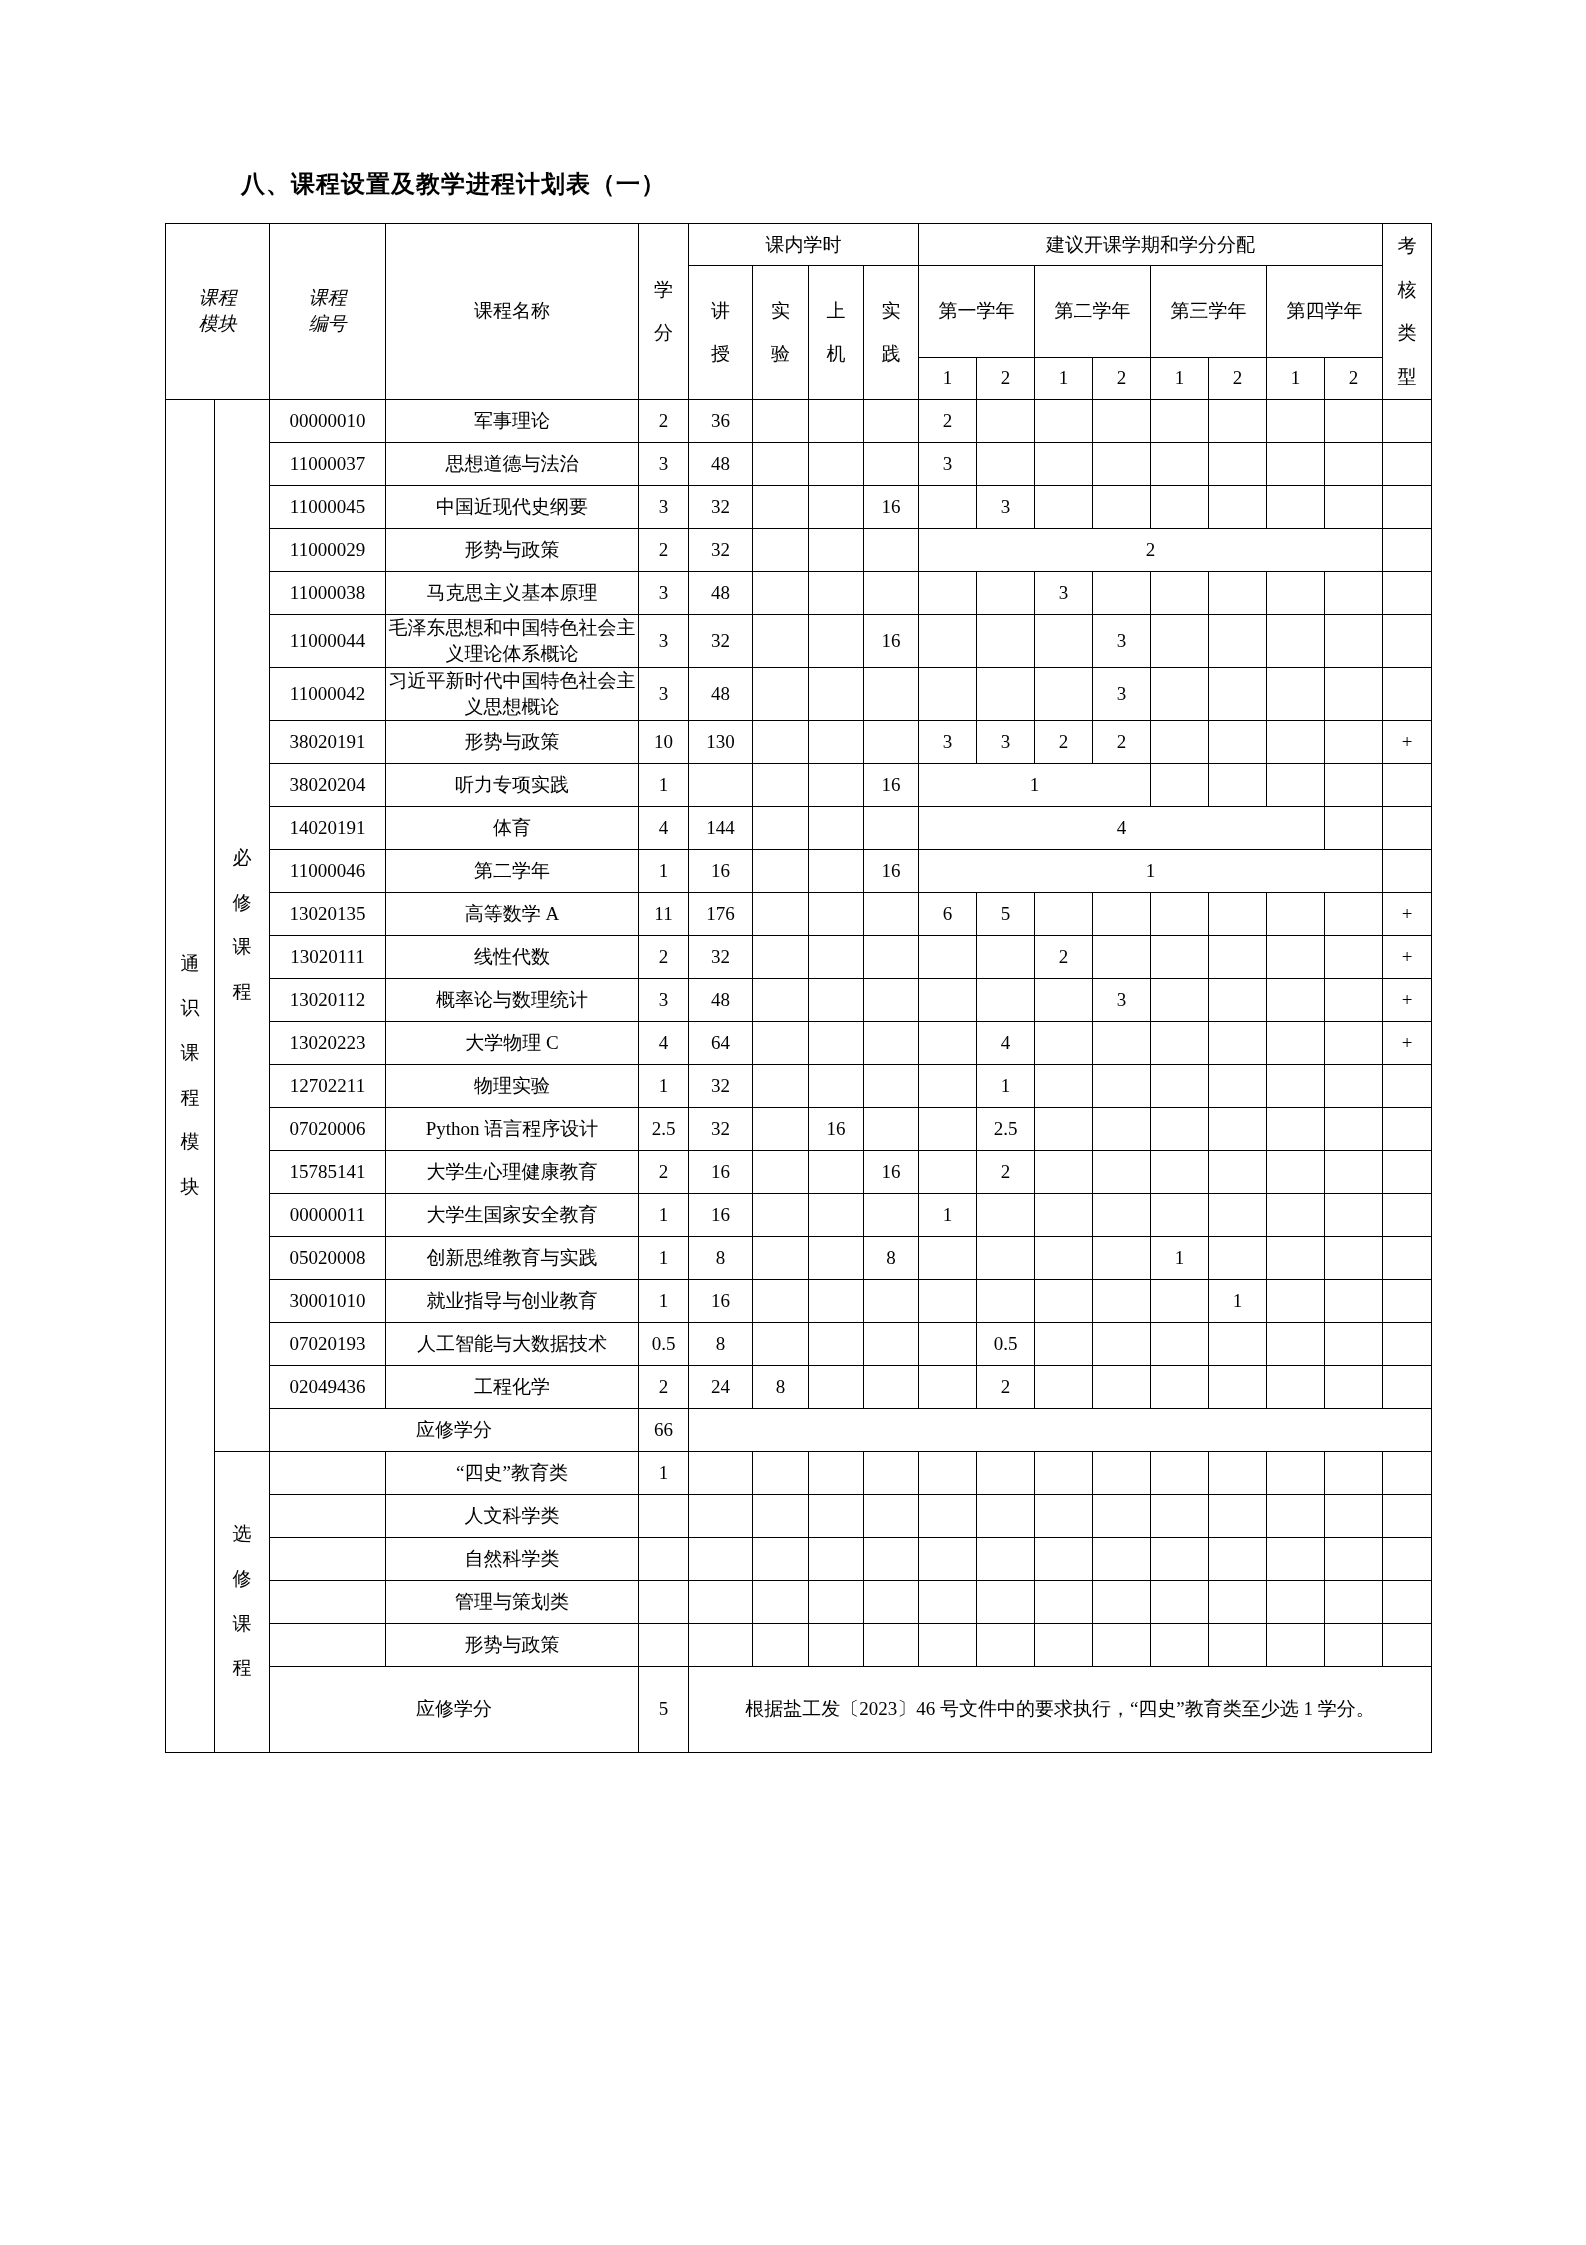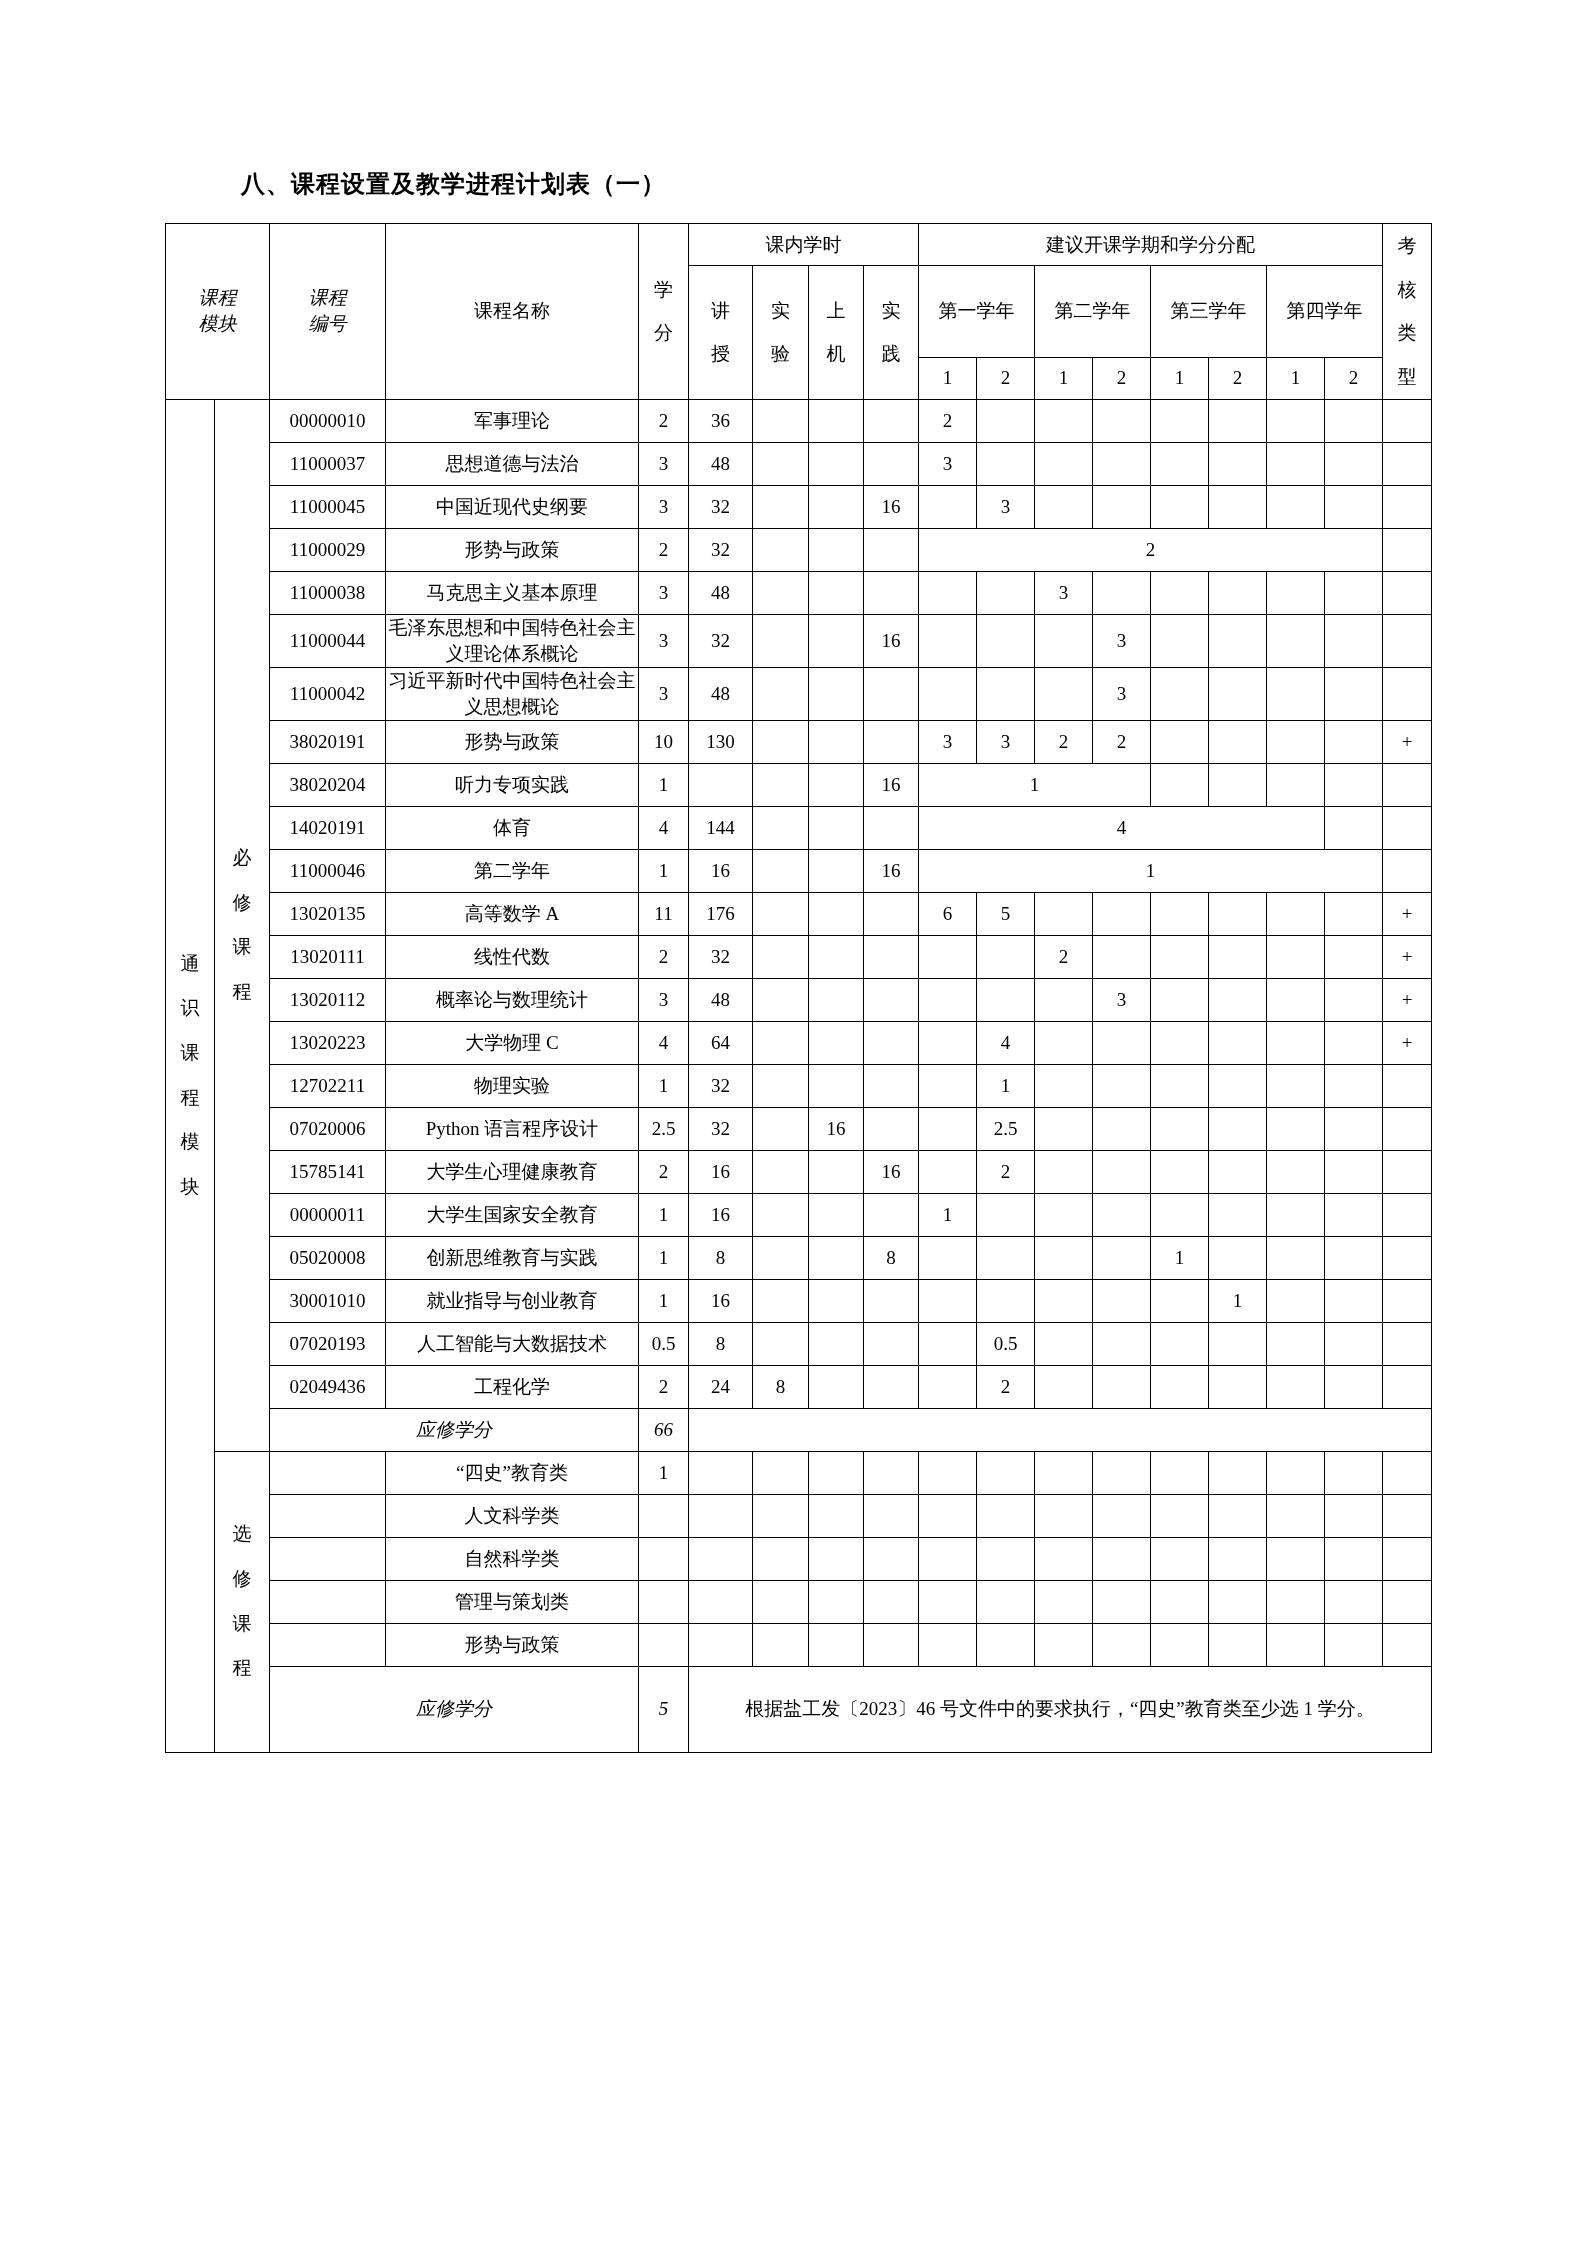--- a/index.html
+++ b/index.html
@@ -11,21 +11,21 @@
              width:1266px;}
   table.plan th, table.plan td{border:1px solid #000;padding:0 2px;text-align:center;
              vertical-align:middle;font-size:19px;font-weight:normal;overflow:hidden;}
   thead th{font-weight:bold;}
   tbody tr{height:43px;}
   thead tr.h1{height:42px;} thead tr.h2{height:55px;} thead tr.h3{height:42px;}
   .pre{white-space:pre-line;font-style:italic;}
   .vtext{white-space:pre-line;line-height:2.3;}
   .vlabel{font-weight:bold;white-space:pre-line;line-height:2.35;}
   td.name-cell{text-align:left;padding-left:5px;}
-  td.bold{font-weight:bold;font-style:italic;}
+  td.bold{font-weight:bold;}
   td.note-cell{text-align:left;padding:4px 8px;line-height:1.8;font-weight:normal;}
   tr.note-row{height:86px;}
 </style>
 </head>
 <body>
 
 <div class="page">
   <div class="doc-title">八、课程设置及教学进程计划表（一）</div>
 
   <table class="plan">

